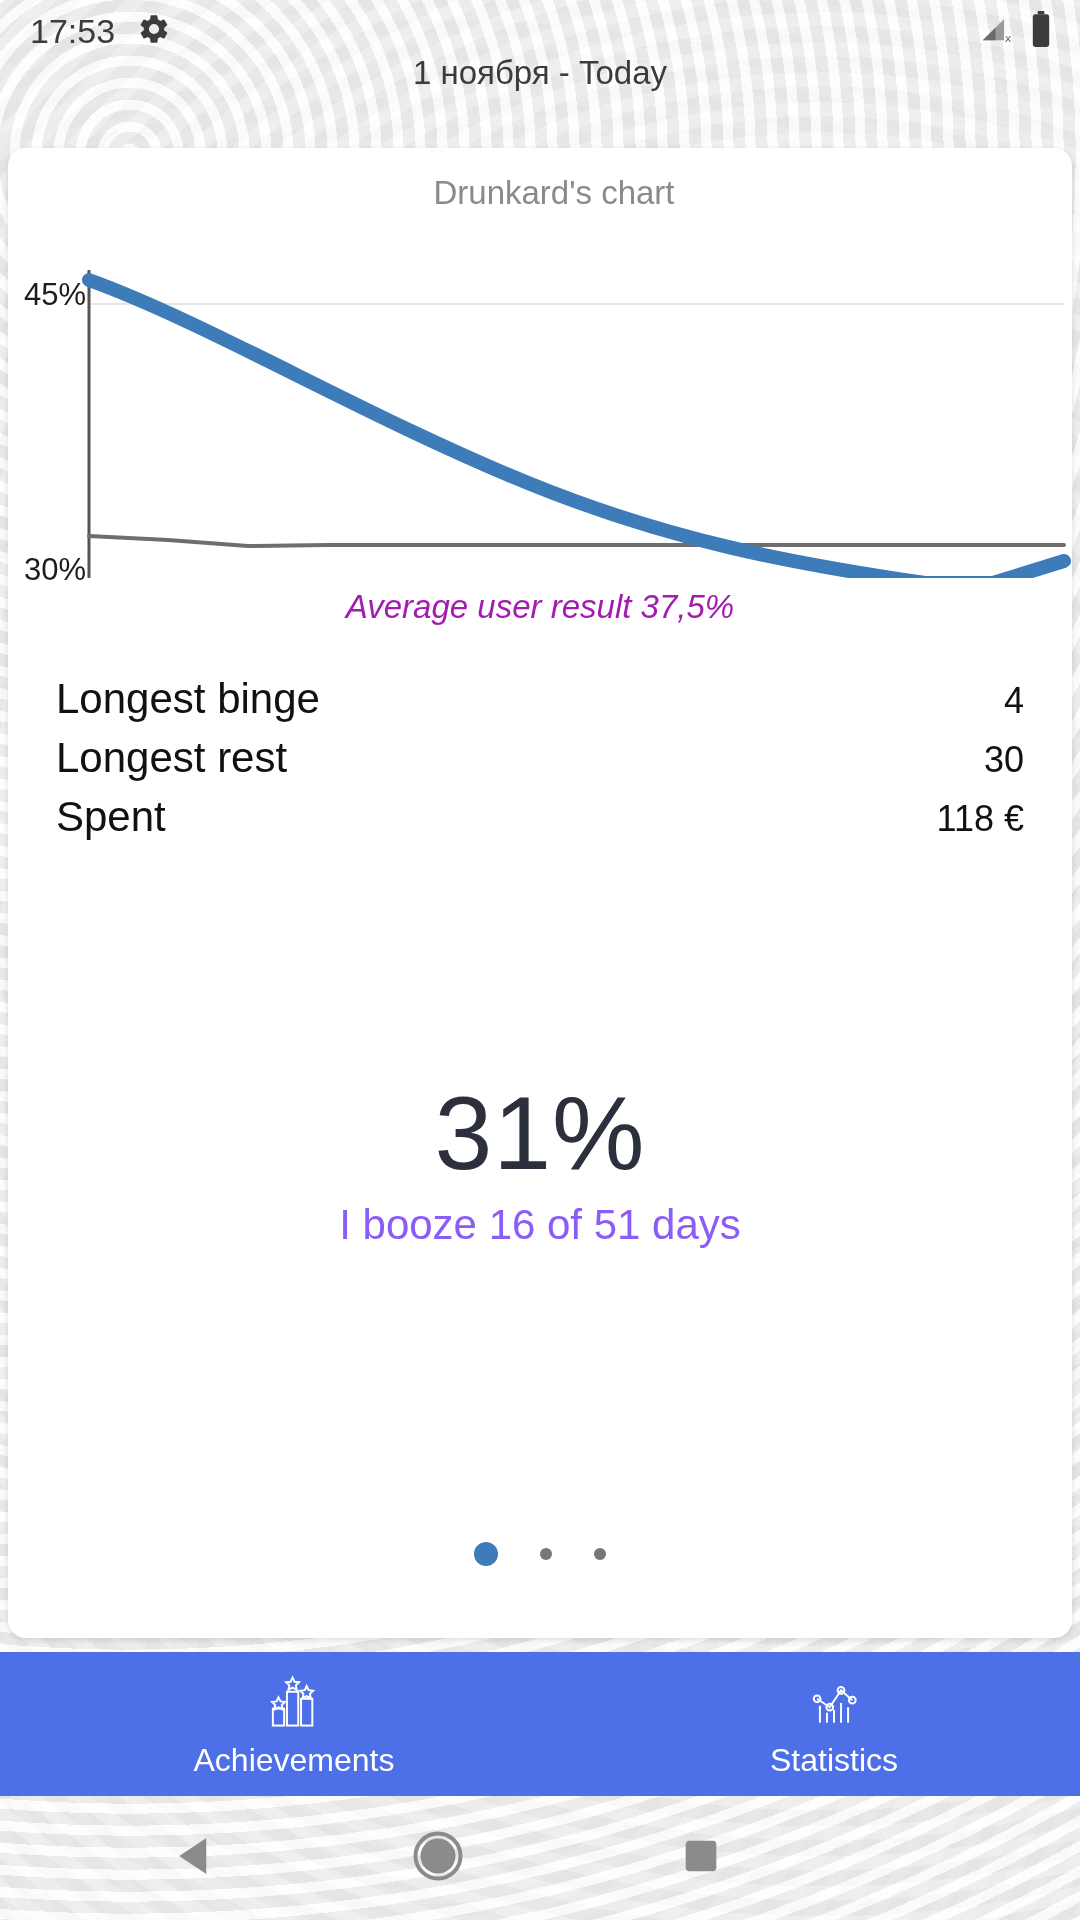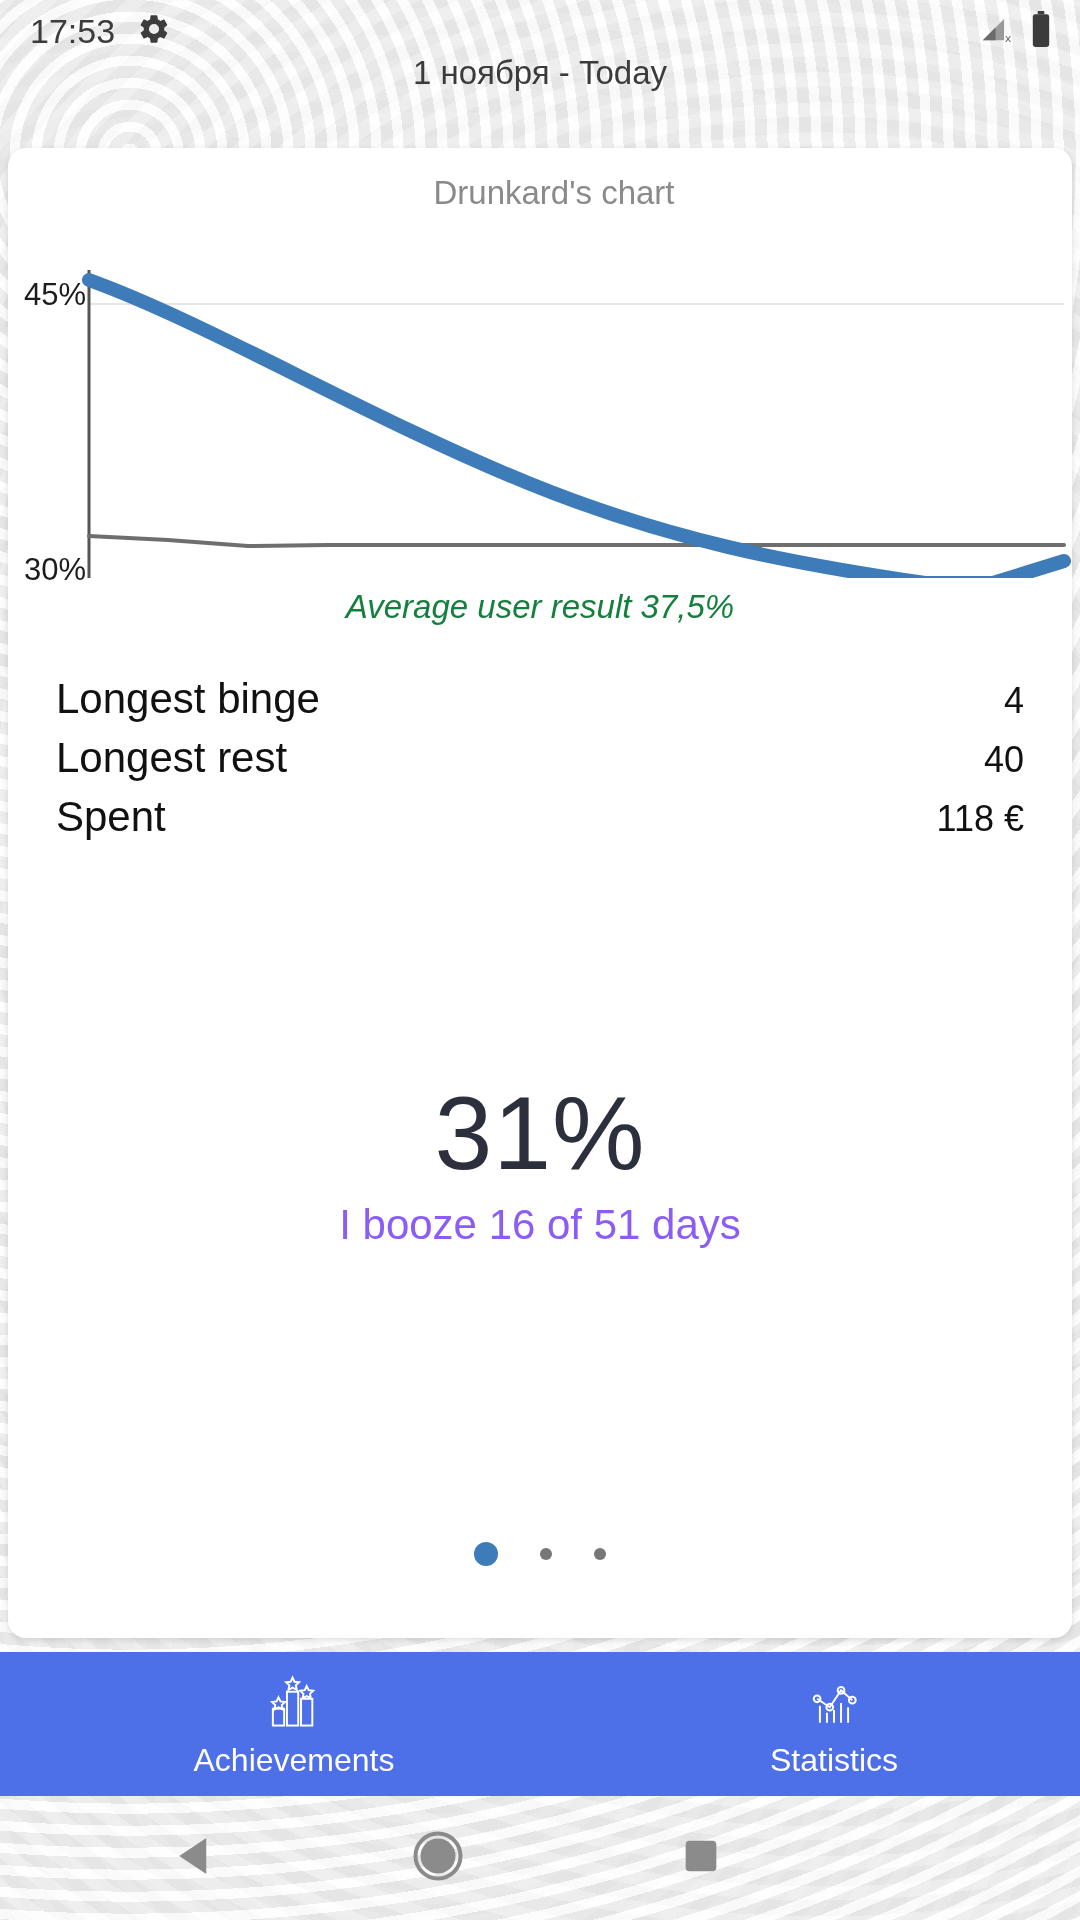--- a/index.html
+++ b/index.html
@@ -79,21 +79,21 @@
     left: 2px;
   }
   .axis-label.top { top: 49px; }
   .axis-label.bottom { top: 324px; }
 
   .avg-caption {
     text-align: center;
     font-family: "Liberation Sans", sans-serif;
     font-style: italic;
     font-size: 33px;
-    color: #15803d;
+    color: #a21caf;
     margin-top: 10px;
   }
 
   
   .stats { margin-top: 48px; padding: 0 48px; }
   .stat-row {
     display: flex; align-items: baseline; justify-content: space-between;
     font-family: "Liberation Sans", sans-serif;
     color: #111111;
     font-size: 42px;
@@ -212,21 +212,21 @@
 
     <div class="avg-caption">Average user result 37,5%</div>
 
     <div class="stats">
       <div class="stat-row">
         <span>Longest binge</span>
         <span class="stat-value">4</span>
       </div>
       <div class="stat-row">
         <span>Longest rest</span>
-        <span class="stat-value">40</span>
+        <span class="stat-value">30</span>
       </div>
       <div class="stat-row">
         <span>Spent</span>
         <span class="stat-value">118 €</span>
       </div>
     </div>
 
     <div class="bigpct">31%</div>
     <div class="bigpct-sub">I booze 16 of 51 days</div>
 

